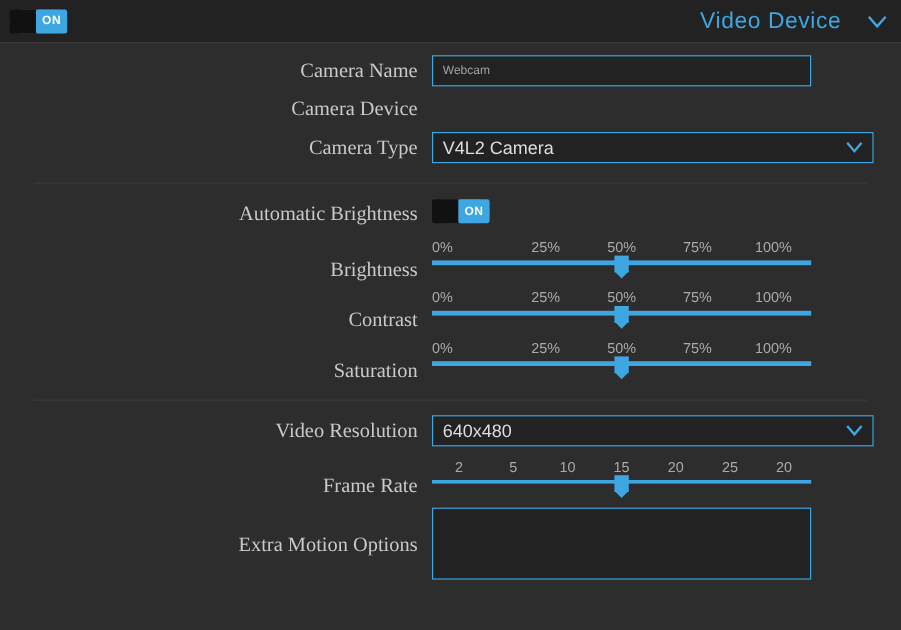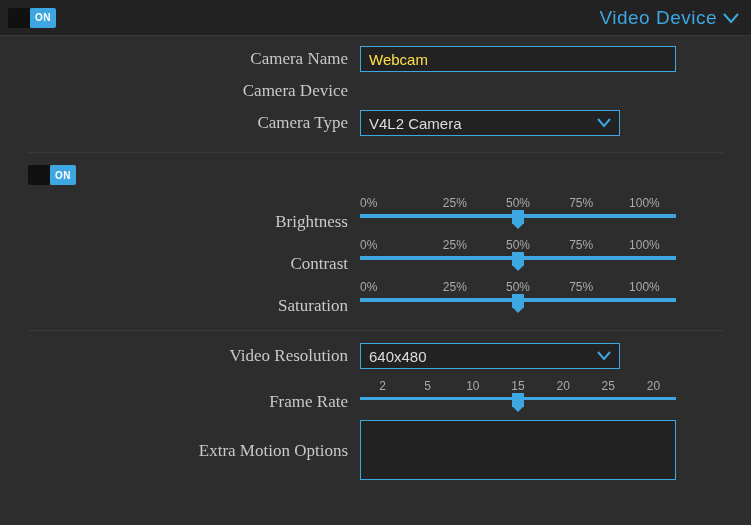--- a/index.html
+++ b/index.html
@@ -16,21 +16,21 @@
     background: #222;
     display: flex;
     align-items: center;
     justify-content: space-between;
     padding: 0 12px 0 8px;
     border-bottom: 1px solid #3a3a3a;
   }
   .title-link {
     display: inline-flex;
     align-items: center;
-    gap: 6px;
+    gap: 22px;
     color: #3ea6e0;
     font-size: 19px;
     letter-spacing: 0.5px;
   }
   .title-link svg { width: 16px; height: 12px; }
   .toggle {
     position: relative;
     width: 48px; height: 20px;
     background: #555;
     border-radius: 10px;
@@ -84,28 +84,28 @@
   }
   .field {
     flex: 1;
     min-width: 0;
   }
   .text-input {
     width: 316px;
     height: 26px;
     background: #222;
     border: 1px solid #3ea6e0;
-    color: #fde047;
-    font-size: 15px;
+    color: #a3a3a3;
+    font-size: 10px;
     padding: 0 8px;
     font-family: inherit;
     outline: none;
   }
   .select {
-    width: 260px;
+    width: 368px;
     height: 26px;
     background: #222;
     border: 1px solid #3ea6e0;
     color: #ddd;
     font-size: 15px;
     padding: 0 8px;
     display: flex;
     align-items: center;
     justify-content: space-between;
     cursor: pointer;
@@ -204,20 +204,21 @@
         <svg viewBox="0 0 14 10">
             <path d="M1 1 L7 8 L13 1" fill="none" stroke="#3ea6e0" stroke-width="2"></path>
           </svg>
       </div>
     </div>
   </div>
 
   <hr class="divider">
 
   <div class="row">
+    <div class="label">Automatic Brightness</div>
     <div class="field">
       <div class="toggle on">
         <div class="track-left"></div>
         <div class="knob">ON</div>
       </div>
     </div>
   </div>
 
   <div class="row slider-row">
     <div class="label">Brightness</div>

